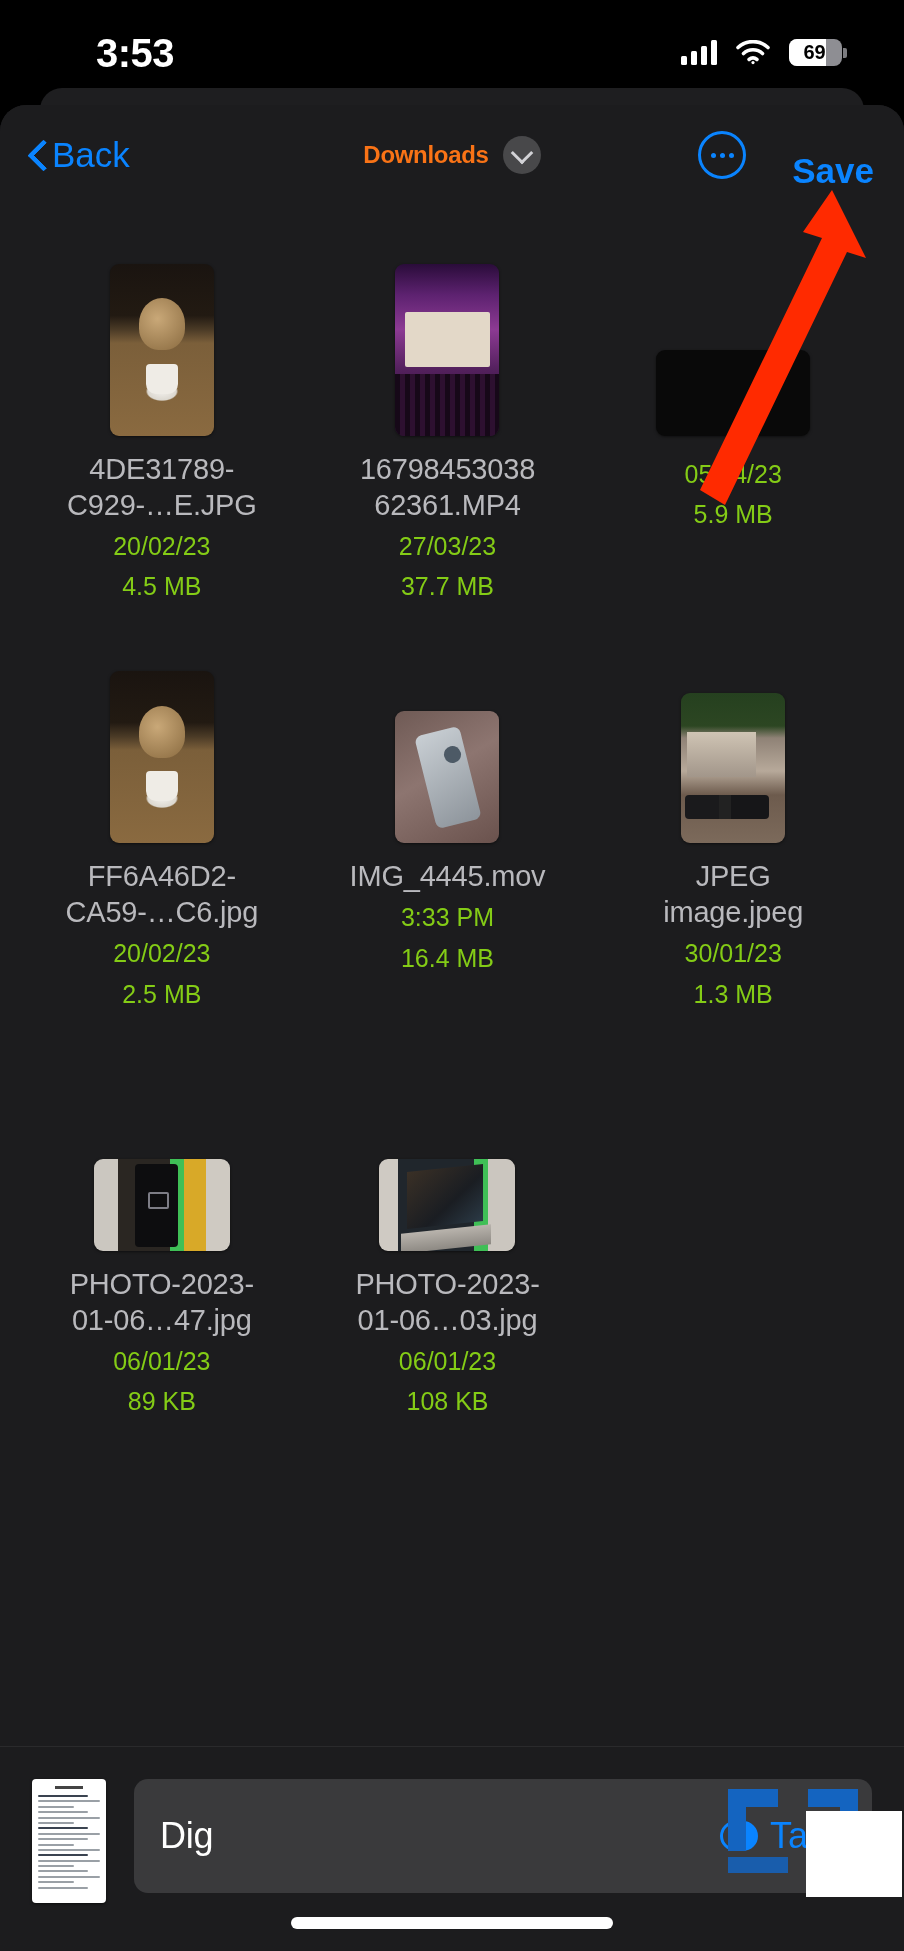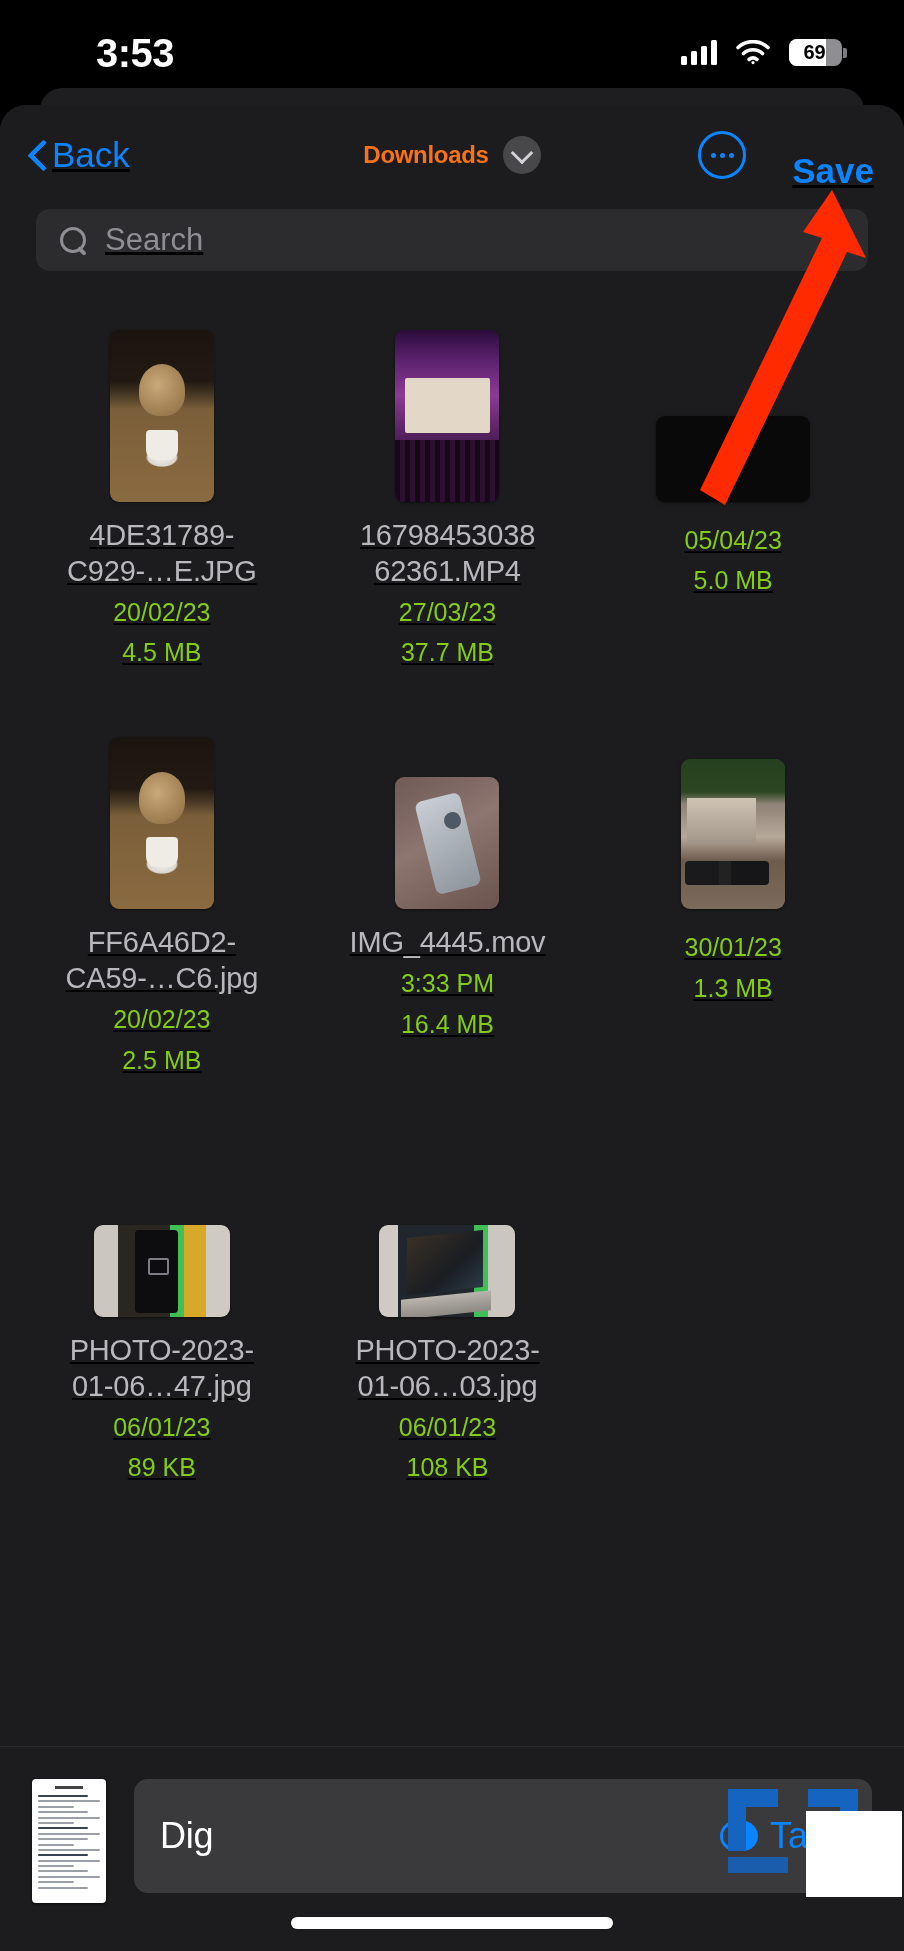--- a/index.html
+++ b/index.html
@@ -48,21 +48,20 @@
 
   
   .sheet-back {
     position:absolute; left:40px; right:40px; top:88px; height:60px;
     background:#1e1e20; border-radius:22px 22px 0 0;
   }
   .sheet {
     position:absolute; left:0; right:0; top:105px; bottom:0;
     background:#1c1c1e; border-radius:26px 26px 0 0;
     overflow:hidden;
-    text-decoration:underline;
   }
 
   
   .navbar {
     position:relative; height:100px; display:flex; align-items:center;
     padding:0 30px; background:#1c1c1e;
   }
   .nav-back {
     display:flex; align-items:center; gap:6px;
     color:#0a84ff; font-size:35px; font-weight:400; cursor:pointer;
@@ -379,26 +378,20 @@
       <div class="nav-right">
         <div class="more-btn">
           <span></span>
             <span></span>
             <span></span>
         </div>
         <div class="save-btn">Save</div>
       </div>
     </div>
 
-    <div class="search-wrap">
-      <div class="search-bar">
-        <span class="search-icon"></span>
-        <span class="search-ph">Search</span>
-      </div>
-    </div>
 
     <div class="grid">
 
       <div class="file-cell">
         <div class="thumb-box">
           <div class="thumb t-groot"></div>
         </div>
         <div class="fname">4DE31789-C929-…E.JPG</div>
         <div class="fmeta">20/02/23</div>
         <div class="fmeta">4.5 MB</div>
@@ -412,21 +405,21 @@
         <div class="fmeta">27/03/23</div>
         <div class="fmeta">37.7 MB</div>
       </div>
 
 
       <div class="file-cell">
         <div class="thumb-box">
           <div class="thumb t-dark"></div>
         </div>
         <div class="fmeta">05/04/23</div>
-        <div class="fmeta">5.0 MB</div>
+        <div class="fmeta">5.9 MB</div>
       </div>
 
       <div class="file-cell">
         <div class="thumb-box">
           <div class="thumb t-groot"></div>
         </div>
         <div class="fname">FF6A46D2-CA59-…C6.jpg</div>
         <div class="fmeta">20/02/23</div>
         <div class="fmeta">2.5 MB</div>
       </div>
@@ -437,20 +430,21 @@
         </div>
         <div class="fname">IMG_4445.mov</div>
         <div class="fmeta">3:33 PM</div>
         <div class="fmeta">16.4 MB</div>
       </div>
 
       <div class="file-cell">
         <div class="thumb-box">
           <div class="thumb t-house"></div>
         </div>
+        <div class="fname">JPEG image.jpeg</div>
         <div class="fmeta">30/01/23</div>
         <div class="fmeta">1.3 MB</div>
       </div>
 
       <div class="file-cell">
         <div class="thumb-box">
           <div class="thumb t-hand"></div>
         </div>
         <div class="fname">PHOTO-2023-01-06…47.jpg</div>
         <div class="fmeta">06/01/23</div>

